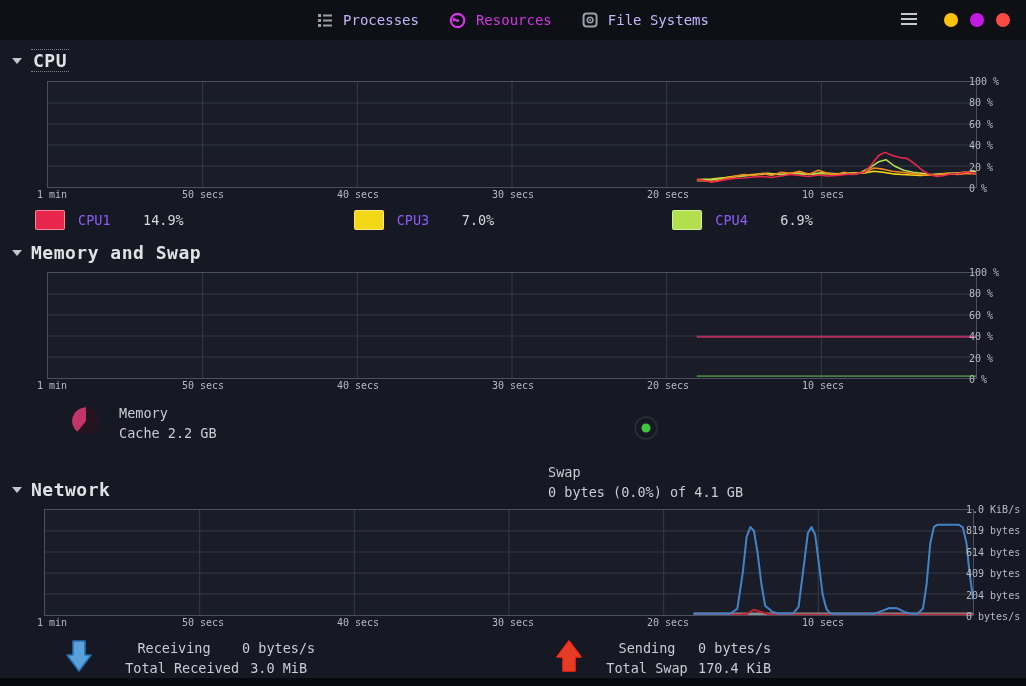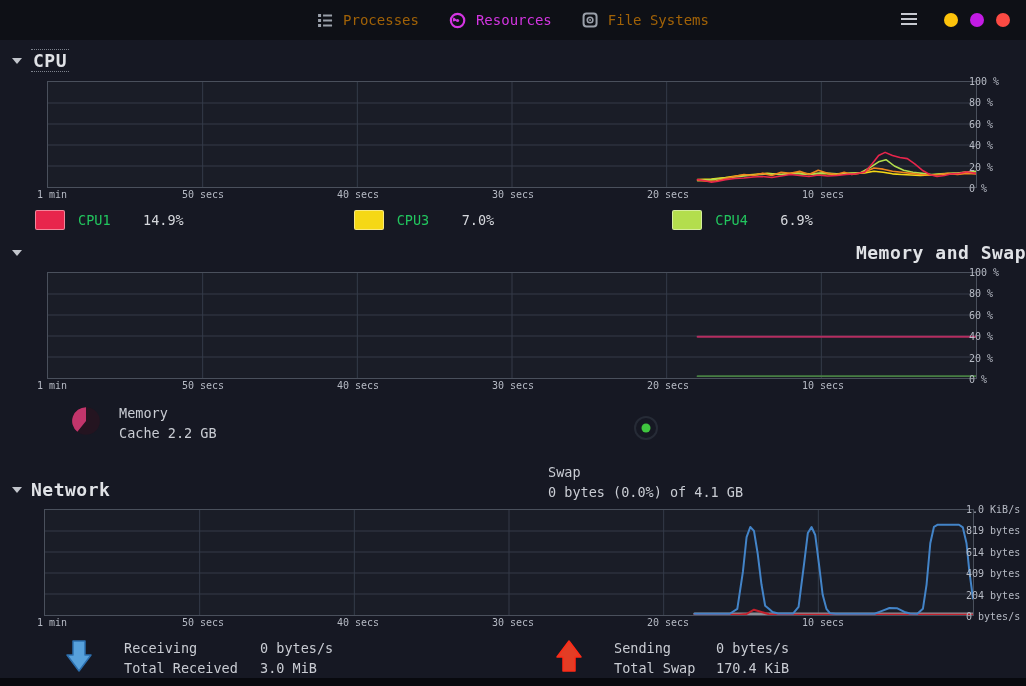--- a/index.html
+++ b/index.html
@@ -8,21 +8,21 @@
     width:1026px; height:686px; overflow:hidden;
     background:#161823;
     font-family:"DejaVu Sans Mono", monospace;
     color:#c9ccd3;
   }
   
   .headerbar { height:40px; background:#0e1016; position:relative; }
   .tabs { position:absolute; left:50%; top:0; transform:translateX(-50%);
           height:40px; display:flex; align-items:center; gap:30px; }
   .tab { display:flex; align-items:center; gap:10px; background:none; border:none;
-         padding:0; color:#a16207; font:14px "DejaVu Sans Mono", monospace; cursor:pointer; }
+         padding:0; color:#c4b5fd; font:14px "DejaVu Sans Mono", monospace; cursor:pointer; }
   .tab.active { color:#d435e2; }
   .tab svg { display:block; }
   .win-controls { position:absolute; right:16px; top:0; height:40px; display:flex; align-items:center; gap:12px; }
   .menu-btn { background:none; border:none; padding:0; margin-right:14px; cursor:pointer; }
   .winbtn { width:14px; height:14px; border-radius:50%; border:none; padding:0; cursor:pointer; }
 
   
   .sec-head { display:flex; align-items:center; gap:9px; margin:9px 0 0 12px; cursor:pointer; }
   .tri { width:0; height:0; border-left:5px solid transparent; border-right:5px solid transparent;
          border-top:6px solid #c2c5cc; }
@@ -35,31 +35,31 @@
              font-size:10px; color:#b6bac4; }
   .ylabels span { position:absolute; left:0; white-space:nowrap; }
   .xlabels { position:relative; margin-left:35px; width:930px; height:14px;
              font-size:10px; color:#b6bac4; }
   .xlabels span { position:absolute; top:1px; white-space:nowrap; }
 
   
   .cpu-legend { display:flex; margin:8px 0 0 35px; width:956px; }
   .cpu-item { flex:1; display:flex; align-items:center; gap:13px; }
   .swatch { width:30px; height:20px; border-radius:2px; border:1px solid rgba(255,255,255,.45); }
-  .cpu-label { font-size:13.5px; color:#22c55e; width:52px; }
+  .cpu-label { font-size:13.5px; color:#8b5cf6; width:52px; }
   .cpu-value { font-size:13.5px; color:#d6d8dd; }
 
   
   .mem-legend { position:relative; height:66px; margin-top:10px; }
   .mem-block { position:absolute; display:flex; align-items:center; gap:17px; }
   .mem-text { font-size:13.5px; line-height:20px; color:#c9ccd3; }
 
   
   .net-legend { position:relative; height:48px; margin-top:8px; }
-  .net-block { position:absolute; display:flex; align-items:center; gap:32px; }
+  .net-block { position:absolute; display:flex; align-items:center; gap:14px;text-align:center; }
   .net-rows { font-size:13.5px; line-height:20px; color:#c9ccd3; }
   .net-rows .lbl { display:inline-block; }
   .lbl-w132 { width:136px; }
   .lbl-w102 { width:102px; }
 
   .bottom-strip { position:absolute; left:0; bottom:0; width:1026px; height:8px; background:#08090e; }
 </style>
 </head>
 <body>
 
@@ -164,21 +164,21 @@
     </div>
     <div class="cpu-item">
       <span class="swatch" style="background-color: rgb(179, 222, 77);"></span>
       <span class="cpu-label">CPU4</span>
       <span class="cpu-value">6.9%</span>
     </div>
   </div>
 </div>
 
 <div>
-  <div class="sec-head" style="margin-top:12px;justify-content:space-between;">
+  <div class="sec-head" style="margin-top:12px;">
     <span class="tri"></span>
     <span class="sec-title">Memory and Swap</span>
   </div>
   <div class="chart-wrap" style="margin-top:9px;">
     <svg class="chart" height="107" preserveAspectRatio="none" viewBox="0 0 930 107">
         <line x1="0" y1="21.4" x2="930" y2="21.4" stroke="#353c4a" stroke-width="1"></line>
         <line x1="0" y1="42.8" x2="930" y2="42.8" stroke="#353c4a" stroke-width="1"></line>
         <line x1="0" y1="64.2" x2="930" y2="64.2" stroke="#353c4a" stroke-width="1"></line>
         <line x1="0" y1="85.6" x2="930" y2="85.6" stroke="#353c4a" stroke-width="1"></line>
         <line x1="155" y1="0" x2="155" y2="107" stroke="#353c4a" stroke-width="1"></line>

